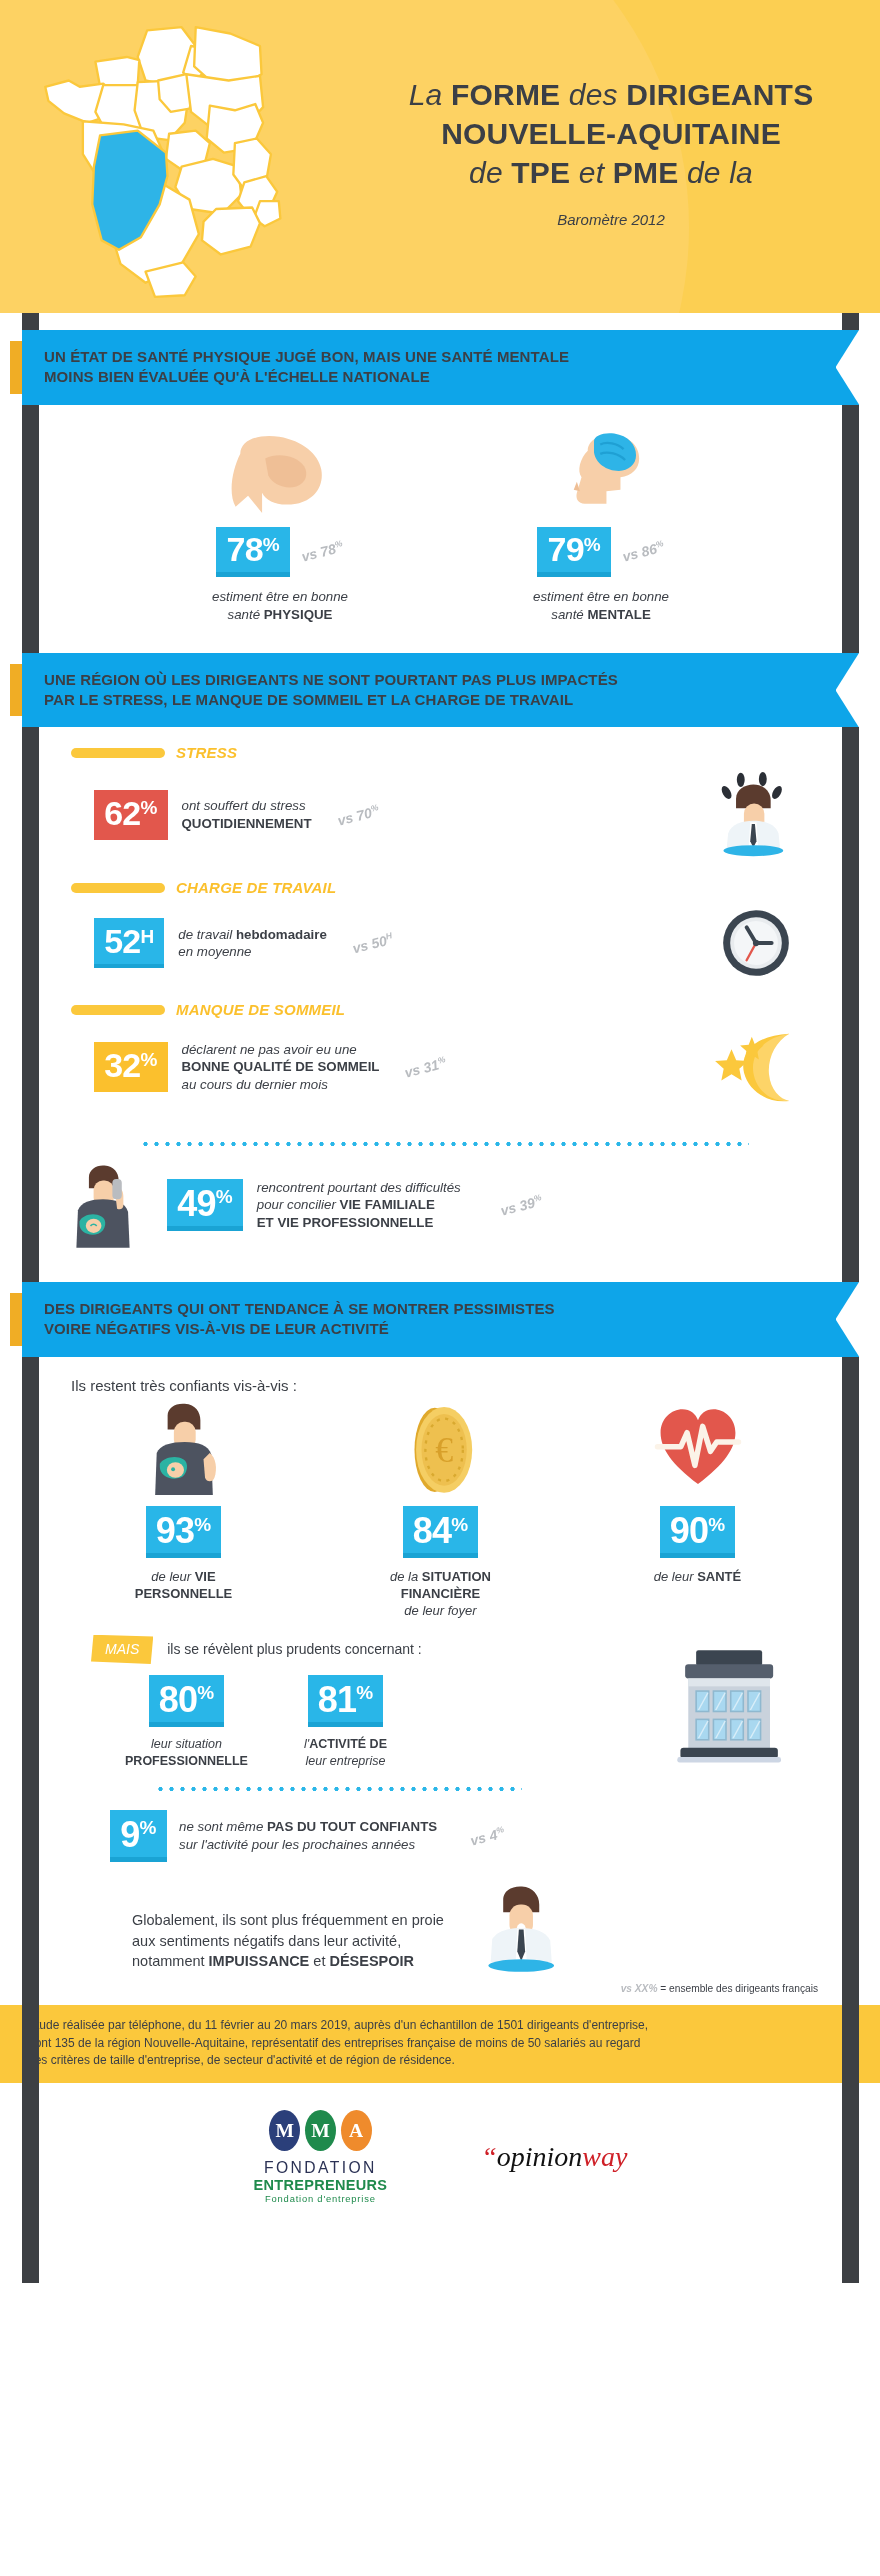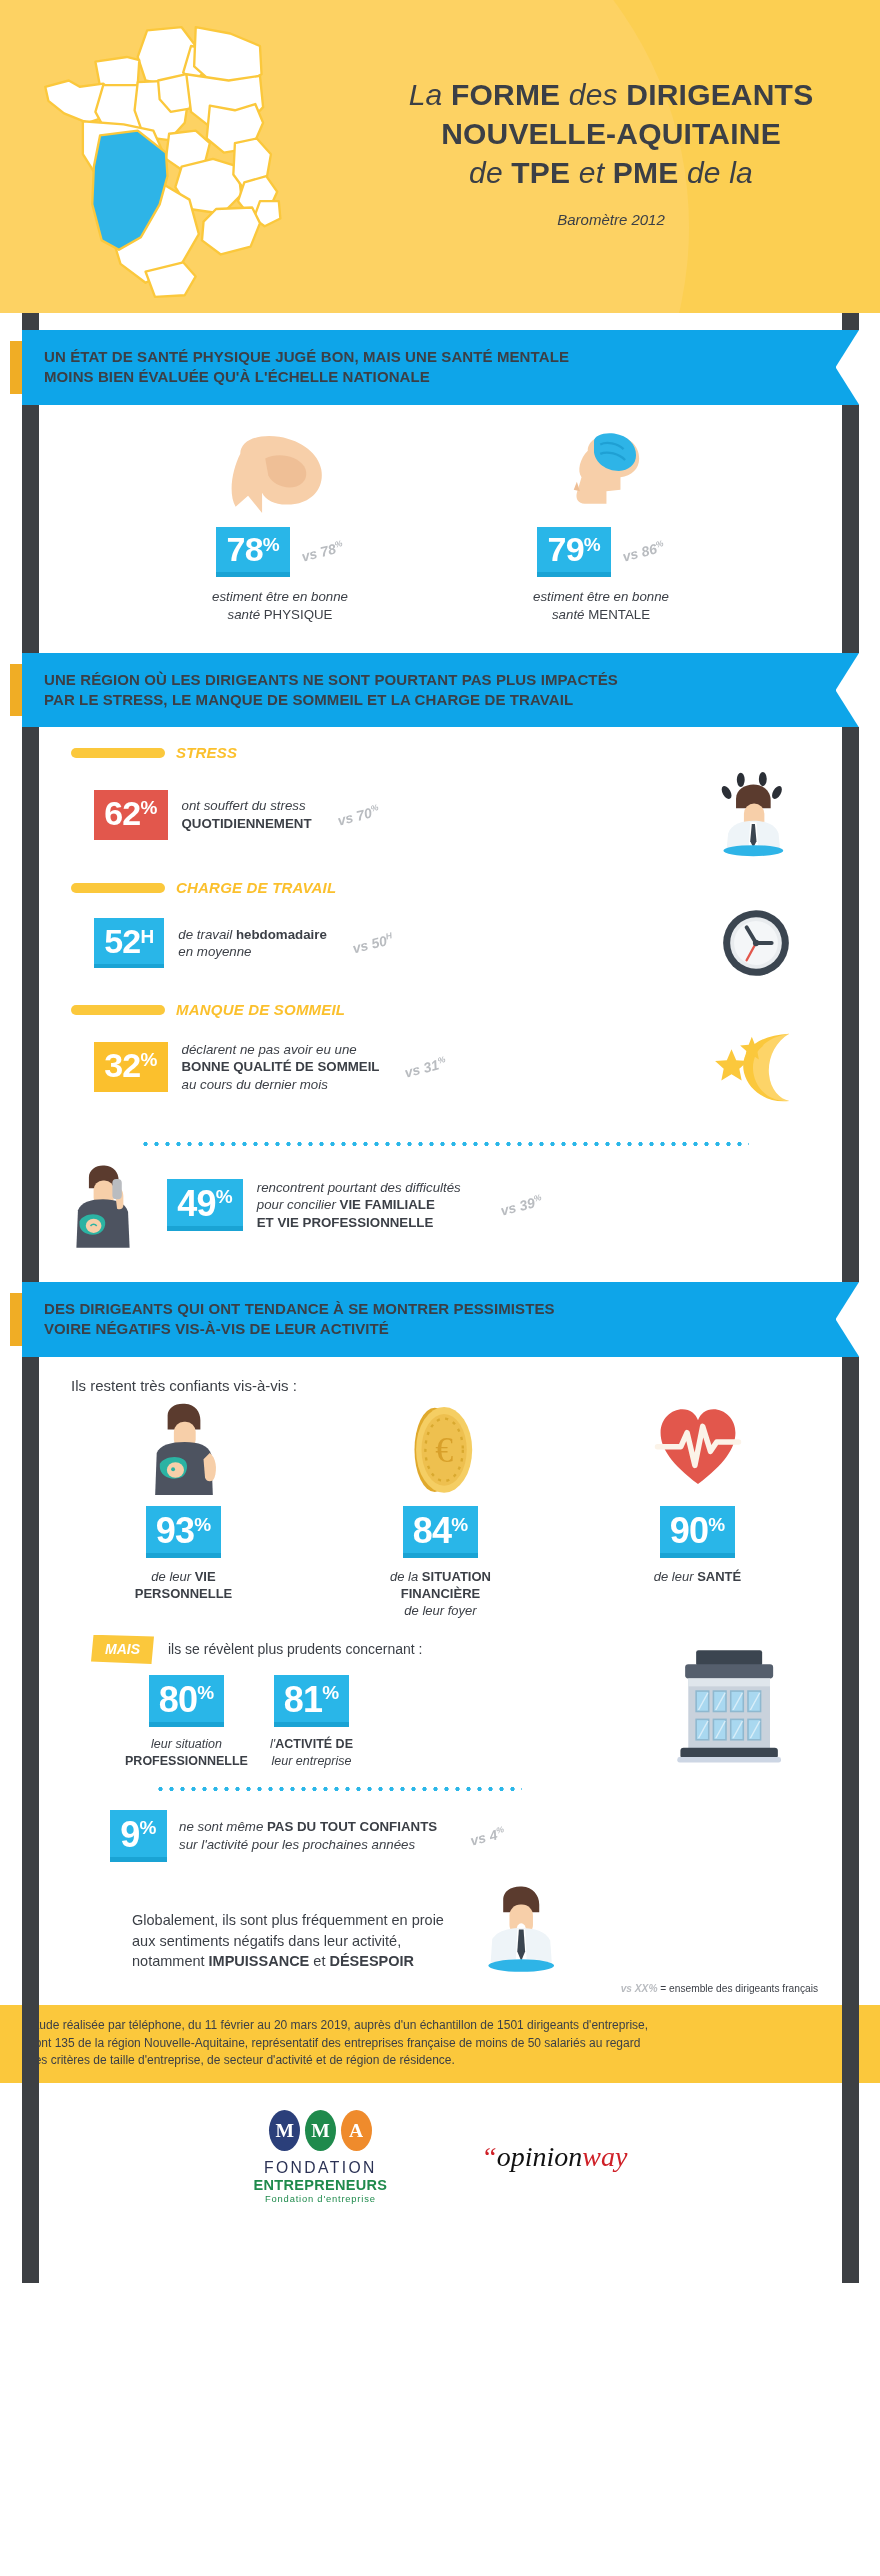--- a/index.html
+++ b/index.html
@@ -92,21 +92,21 @@
 
   .cap { font-size: 13.3px; line-height: 1.32; font-style: italic; color: #3b3f46; }
   .cap b { font-style: normal; font-weight: 700; }
 
   
   .health-row { display: flex; justify-content: center; gap: 86px; padding: 22px 0 17px; }
   .health-col { width: 235px; text-align: center; }
   .health-icon { height: 86px; display: flex; align-items: flex-end; justify-content: center; }
   .health-badge-row { display: flex; align-items: center; justify-content: center; gap: 11px; margin-top: 14px; }
   .health-cap { margin-top: 11px; font-size: 13.3px; font-style: italic; line-height: 1.35; }
-  .health-cap b { font-style: normal; font-weight: 400; margin-top: 24px; }
+  .health-cap b { font-style: normal; font-weight: 700; margin-top: 24px; }
 
   
   .subhead { display: flex; align-items: center; gap: 11px; padding-left: 49px; }
   .subhead .bar { width: 94px; height: 10.2px; background: #fbc83c; border-radius: 5.5px; }
   .subhead .txt {
     color: #fbc02d; font-weight: 700; font-style: italic; font-size: 15px;
     text-transform: uppercase; letter-spacing: 0.2px;
   }
 
   .stat-row { display: flex; align-items: center; padding: 11px 0 11px 72px; gap: 14px; }
@@ -122,27 +122,27 @@
   .lead { padding: 20.4px 0 4.7px 49px; font-size: 15px; color: #3b3f46; }
   .conf-row { display: flex; justify-content: center; gap: 61px; padding: 4.7px 0 7.8px; }
   .conf-col { width: 196px; text-align: center; }
   .conf-icon { height: 92px; display: flex; align-items: flex-end; justify-content: center; }
   .conf-badge { margin-top: 11px; }
   .conf-cap { margin-top: 9.4px; font-size: 13px; font-style: italic; line-height: 1.32; }
   .conf-cap b { font-style: normal; font-weight: 700; }
 
   .mais-row { display: flex; align-items: center; gap: 14px; padding: 7.8px 0 0 69px; }
   .mais-tag {
-    background: #fbc83c; color: #ffffff; font-weight: 700; font-style: italic;
+    background: #fbc83c; color: #ffffff; font-weight: 400; font-style: italic;
     font-size: 14px; padding: 6.3px 14px 7px;
     clip-path: polygon(4% 0, 100% 6%, 96% 100%, 0 92%);
   }
   .mais-txt { font-size: 14px; }
 
-  .prud-row { display: flex; padding: 11px 0 0 102px; }
+  .prud-row { display: flex; gap: 34px; padding: 11px 0 0 102px; }
   .prud-col { width: 125px; text-align: center; }
   .prud-cap { margin-top: 9.4px; font-size: 12.5px; font-style: italic; line-height: 1.32; }
   .prud-cap b { font-style: normal; font-weight: 700; }
 
   .nine-row { display: flex; align-items: center; gap: 12.5px; padding: 12.5px 0 0 88px; }
 
   .glob-row { display: flex; align-items: flex-end; gap: 31px; padding: 22px 0 0 110px; }
   .glob-txt { font-size: 14.5px; line-height: 1.42; }
   .glob-txt b { font-weight: 700; }
 

